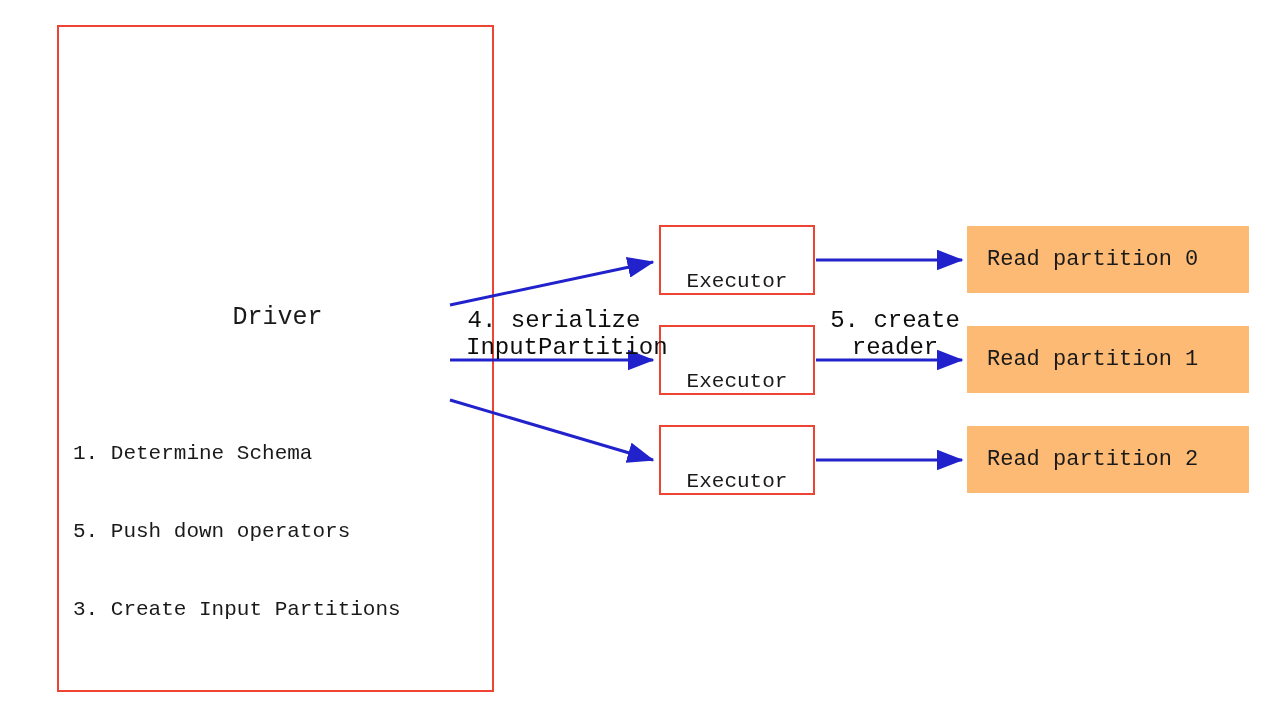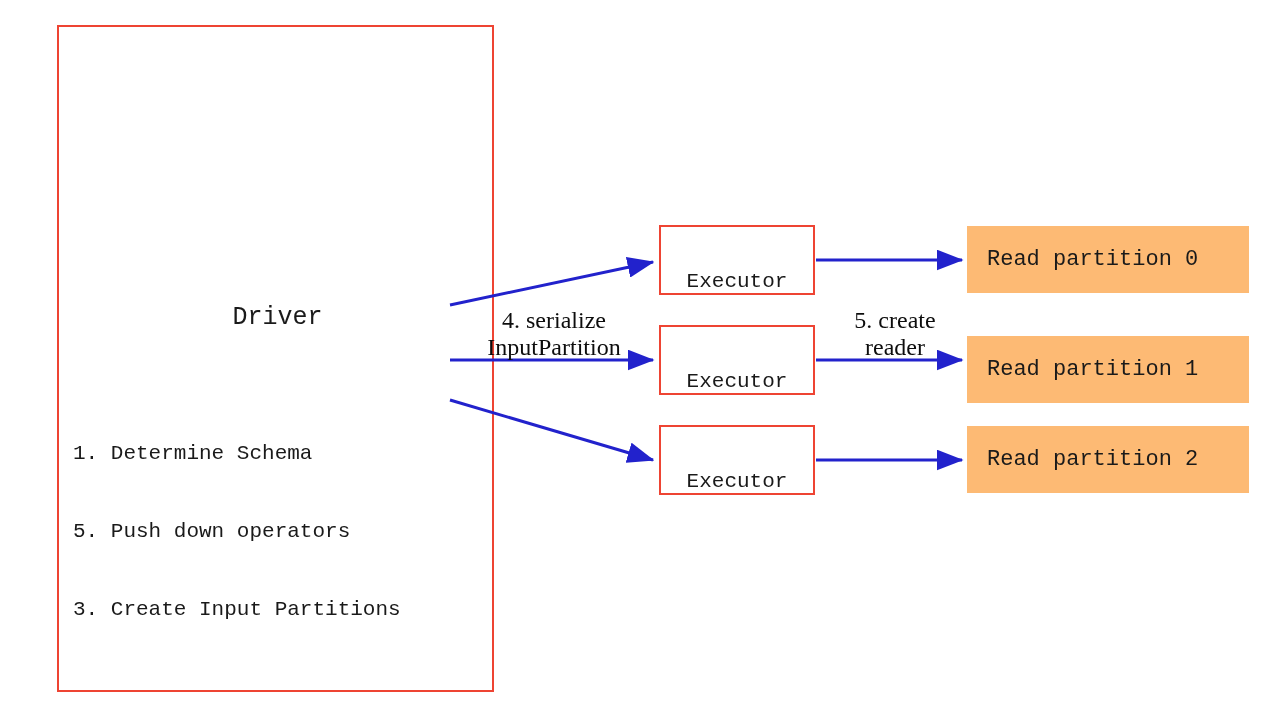--- a/index.html
+++ b/index.html
@@ -14,21 +14,21 @@
     position: relative;
     width: 1270px;
     height: 710px;
     background: #ffffff;
     overflow: hidden;
   }
   .mono {
     font-family: "Liberation Mono", "DejaVu Sans Mono", monospace;
   }
   .serif {
-    font-family: Liberation Serif, serif;
+    font-family: Liberation Mono, monospace;
   }
 
   
   #driver-box {
     position: absolute;
     left: 13px;
     top: 25px;
     width: 437px;
     height: 667px;
     border: 2px solid #ee4433;
@@ -94,21 +94,21 @@
     align-items: center;
     box-sizing: border-box;
     padding-left: 20px;
   }
   .partition-box .label {
     font-size: 22px;
     color: #1a1a1a;
     white-space: pre;
   }
   #partition-0 { top: 226px; }
-  #partition-1 { top: 336px; text-align: center; }
+  #partition-1 { top: 326px; text-align: center; }
   #partition-2 { top: 426px; }
 
   
   #arrows {
     position: absolute;
     left: 0;
     top: 0;
     width: 1270px;
     height: 710px;
     pointer-events: none;

